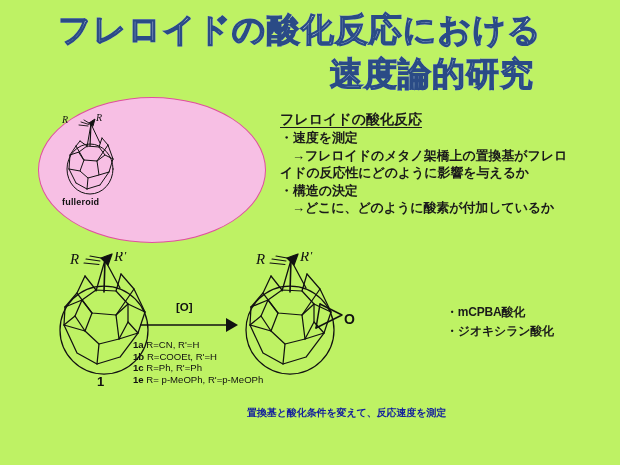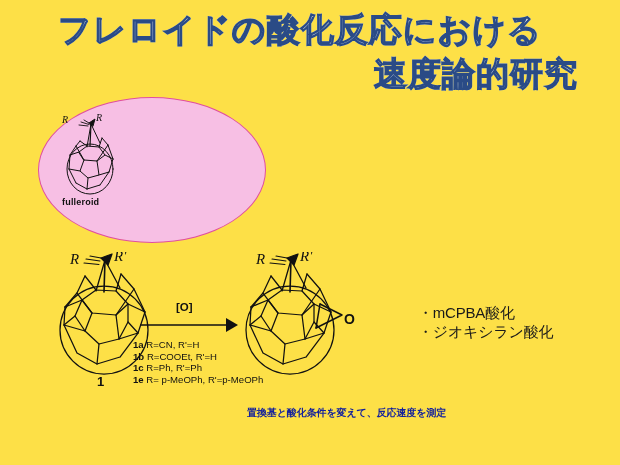--- a/index.html
+++ b/index.html
@@ -7,21 +7,21 @@
     padding: 0;
     background: #ffffff;
   }
   body {
     font-family: "Liberation Sans", "DejaVu Sans", sans-serif;
   }
   #slide {
     position: relative;
     width: 620px;
     height: 465px;
-    background: #fde047;
+    background: #bef264;
     overflow: hidden;
   }
 
   
   .title-wrap {
     position: absolute;
     left: 0;
     top: 8px;
     width: 620px;
     height: 92px;
@@ -41,21 +41,20 @@
   }
   .title-line.l1 {
     position: absolute;
     left: 58px;
     top: 0px;
   }
   .title-line.l2 {
     position: absolute;
     left: 330px;
     top: 44px;
-    margin-left: 44px;
   }
 
   
   .ellipse {
     position: absolute;
     left: 38px;
     top: 97px;
     width: 228px;
     height: 146px;
     border-radius: 50%;
@@ -164,24 +163,25 @@
     top: 303px;
     color: #1a1a1a;
   }
   .cond-head {
     font-size: 13.5px;
     font-weight: 700;
     line-height: 19px;
     letter-spacing: 0px;
   }
   .cond-item {
-    font-size: 15px;
-    font-weight: 400;
+    font-size: 12px;
+    font-weight: 700;
     line-height: 19px;
     letter-spacing: -0.2px;
+    margin-left: 28px;
   }
 
   
   .bottom-blue {
     position: absolute;
     left: 247px;
     top: 406px;
     font-size: 10px;
     font-weight: 700;
     color: #15229c;
@@ -219,20 +219,28 @@
       <path d="M29 9 L35 5 L33 12 Z" fill="#111111" stroke="#111111"></path>
       <path d="M24 6 L29 9 M21 8 L29 10.5 M19 11 L28 12" stroke-width="0.9"></path>
     </g>
     <text x="2" y="9" font-family="'Liberation Serif',serif" font-size="10" font-style="italic" fill="#111111">R</text>
     <text x="36" y="7" font-family="'Liberation Serif',serif" font-size="10" font-style="italic" fill="#111111">R</text>
   </svg>
 
   <div class="fulleroid-label">fulleroid</div>
 
 
+  <div class="notes">
+    <div class="notes-head">フレロイドの酸化反応</div>
+    <div class="notes-line">・速度を測定</div>
+    <div class="notes-line indent">→フレロイドのメタノ架橋上の置換基がフレロ</div>
+    <div class="notes-line">イドの反応性にどのように影響を与えるか</div>
+    <div class="notes-line">・構造の決定</div>
+    <div class="notes-line indent">→どこに、どのように酸素が付加しているか</div>
+  </div>
 
   <svg style="position:absolute;left:48px;top:252px;" width="112" height="126" viewBox="0 0 112 126">
     <g fill="none" stroke="#111111" stroke-width="1.25" stroke-linejoin="round" stroke-linecap="round">
       <circle cx="56" cy="78" r="44"></circle>
 
       <path d="M34 48 L48 38 L68 39 L80 52 L68 63 L44 61 Z"></path>
       <path d="M44 61 L37 79 L51 92 L71 87 L68 63"></path>
       <path d="M37 79 L16 73 M51 92 L49 112 M71 87 L90 81 M80 52 L97 60 M68 39 L73 22 M48 38 L37 24 M34 48 L17 55"></path>
       <path d="M16 73 L17 55 M90 81 L97 60 M49 112 L29 101 M49 112 L72 105 M72 105 L90 81 M29 101 L16 73"></path>
       <path d="M17 55 L29 41 M29 41 L37 24 M73 22 L86 37 M86 37 L97 60"></path>

